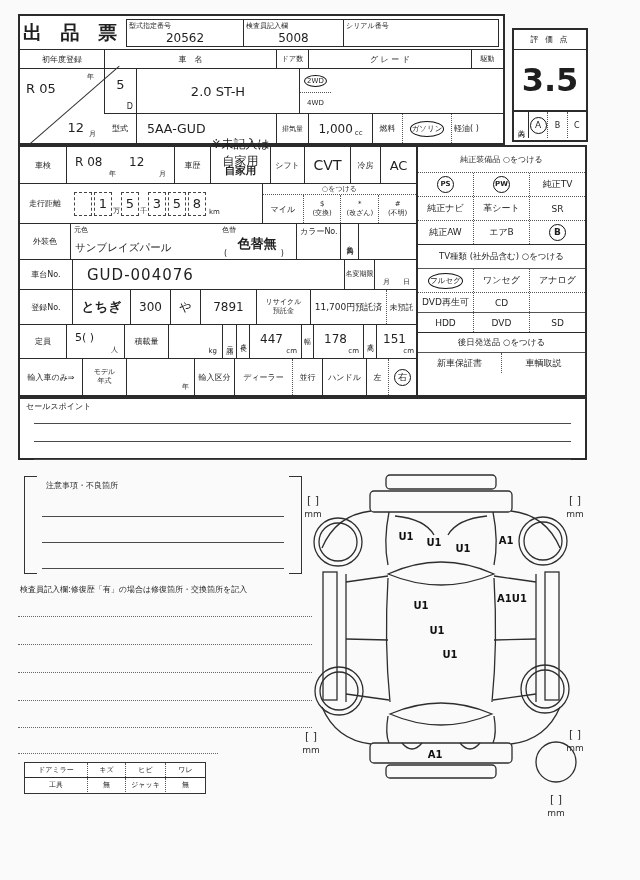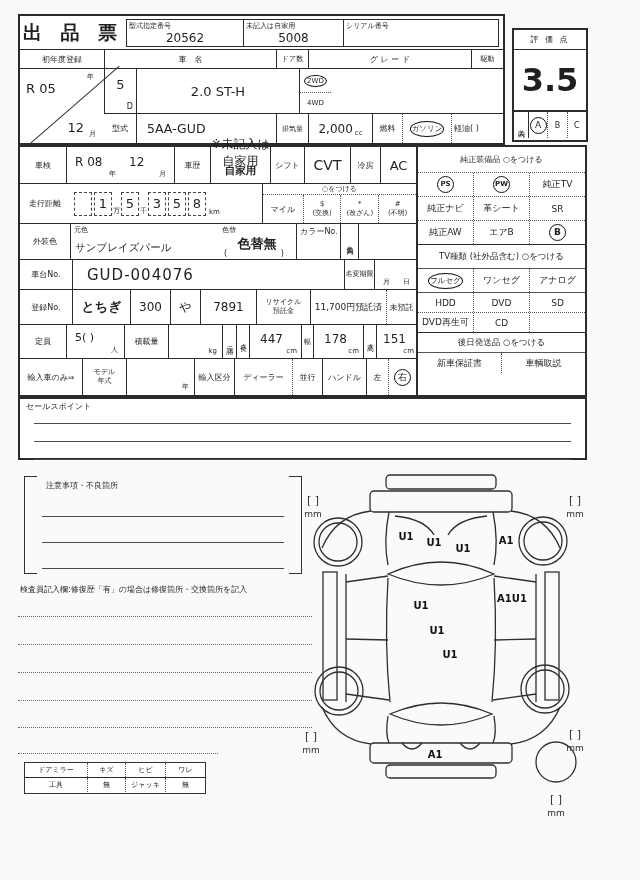--- a/index.html
+++ b/index.html
@@ -32,21 +32,21 @@
 
 <div class="abs b2" style="left:18px; top:14px; width:487px; height:131px;">
 
   <div class="flex bb" style="height:34px; align-items:center;">
     <div class="ctr" style="width:106px; font-size:19px; font-weight:bold; letter-spacing:6px;">出 品 票</div>
     <div style="width:118px; height:28px; border:1.5px solid #2b2b2b; position:relative;">
       <span class="tiny abs" style="left:2px; top:1px;">型式指定番号</span>
       <span class="abs" style="left:0; right:0; bottom:1px; text-align:center; font-size:12px;">20562</span>
     </div>
     <div style="width:100px; height:28px; border:1.5px solid #2b2b2b; border-left:none; position:relative;">
-      <span class="tiny abs" style="left:2px; top:1px;">未記入は自家用</span>
+      <span class="tiny abs" style="left:2px; top:1px;">検査員記入欄</span>
       <span class="abs" style="left:0; right:0; bottom:1px; text-align:center; font-size:12px;">5008</span>
     </div>
     <div style="width:155px; height:28px; border:1.5px solid #2b2b2b; border-left:none; position:relative;">
       <span class="tiny abs" style="left:2px; top:1px;">シリアル番号</span>
       <span class="abs" style="left:0; right:0; bottom:1px; text-align:center; font-size:12px;"></span>
     </div>
   </div>
 
   <div class="flex bb" style="height:19px;">
     <div class="ctr sm" style="width:84px;">初年度登録</div>
@@ -79,21 +79,21 @@
           </div>
           <div class="ctr tiny" style="height:19px;">4WD</div>
         </div>
       </div>
 
       <div class="flex" style="height:30px; border-top:1px solid #2b2b2b;">
         <div class="ctr sm" style="width:32px;">型式</div>
         <div class="bl" style="width:140px; display:flex; align-items:center; padding-left:10px; font-size:12.5px;">5AA-GUD</div>
         <div class="ctr tiny bl" style="width:32px;">排気量</div>
         <div class="bl ctr" style="width:64px;">
-          <span style="font-size:12px;">2,000</span>
+          <span style="font-size:12px;">1,000</span>
           <span class="tiny" style="margin:8px 0 0 2px;">cc</span>
         </div>
         <div class="ctr sm bl" style="width:30px;">燃料</div>
         <div class="ctr bld" style="width:49px;">
           <span class="oc" style="font-size:7.5px; padding:2px 1px;">ガソリン</span>
         </div>
         <div class="bld flex" style="width:52px; align-items:center; padding-left:2px;">
           <span class="sm">軽油</span>
           <span class="sm">(          )</span>
         </div>
@@ -285,29 +285,29 @@
         </div>
     </div>
     <div class="eh" style="height:24px;">TV種類 (社外品含む) ○をつける</div>
     <div class="erow" style="height:24px; border-top-style:solid;">
       <div class="ecell">
           <span class="oc" style="font-size:7.5px; padding:2px 1px;">フルセグ</span>
         </div>
       <div class="ecell bld">ワンセグ</div>
       <div class="ecell bld">アナログ</div>
     </div>
+    <div class="erow" style="height:20px;">
+      <div class="ecell">DVD再生可</div>
+      <div class="ecell bld">CD</div>
+      <div class="ecell bld"></div>
+    </div>
     <div class="erow" style="height:20px; border-top-style:solid;">
       <div class="ecell">HDD</div>
       <div class="ecell bld">DVD</div>
       <div class="ecell bld">SD</div>
-    </div>
-    <div class="erow" style="height:20px;">
-      <div class="ecell">DVD再生可</div>
-      <div class="ecell bld">CD</div>
-      <div class="ecell bld"></div>
     </div>
     <div class="eh" style="height:20px;">後日発送品 ○をつける</div>
     <div class="erow" style="height:21px; border-top-style:solid;">
       <div class="ecell">新車保証書</div>
       <div class="ecell bld">車輌取説</div>
     </div>
   </div>
 </div>
 
 <div class="abs b2" style="left:18px; top:397px; width:569px; height:63px; padding:2px 6px;">

